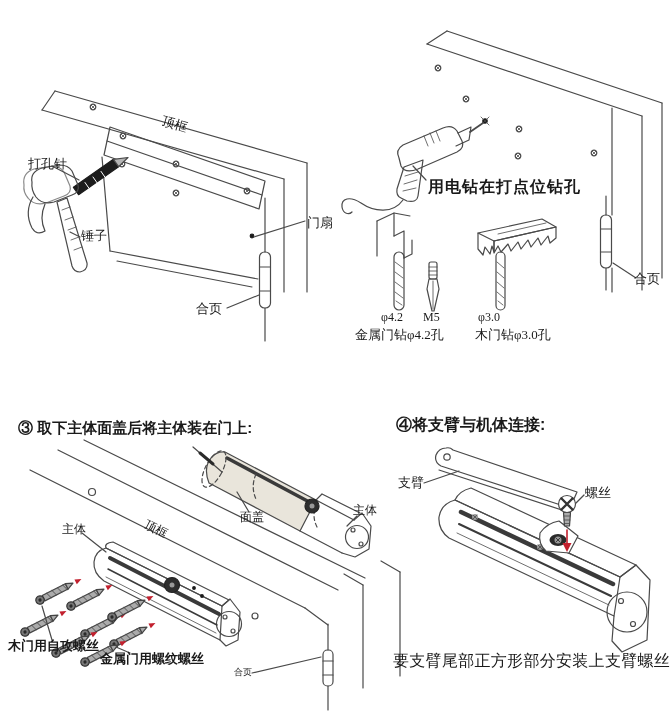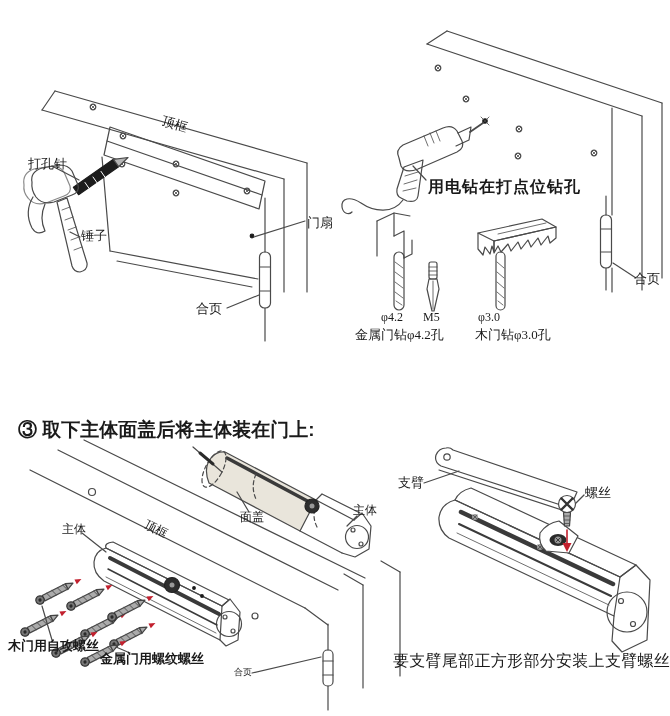--- a/index.html
+++ b/index.html
@@ -22,21 +22,21 @@
   .art .wfill{fill:#ffffff;}
   .art .ghost{stroke:#8a8a8a;}
   .art .knob{fill:#2e2e2e;stroke:#222;}
   .art .hl{fill:#999;stroke:none;}
   .art .wline{stroke:#fff;stroke-width:1;}
   .art .thin{stroke-width:0.8;}
   .art .xcross{stroke:#333;stroke-width:2.4;}
   .lbl{position:absolute;white-space:nowrap;line-height:1.1;
        font-family:"Liberation Serif","DejaVu Serif",serif;}
   .title{font-family:"Liberation Sans",sans-serif;font-weight:600;font-size:17px;letter-spacing:1.5px;}
-  .t2{font-size:19px;letter-spacing:0;}
+  .t2{font-size:15px;letter-spacing:0;}
   .t3{font-size:16px;letter-spacing:0;}
   .s13{font-size:13px;}
   .s12{font-size:12px;}
   .s11{font-size:13px;font-weight:700;}
   .s9{font-size:9px;}
   .s14b{font-size:16px;font-weight:700;letter-spacing:1px;}
   .s13b{font-size:13px;font-weight:400;}
   .cap{font-size:16px;letter-spacing:0.3px;}
   .rot16{transform:rotate(16deg);transform-origin:0 0;}
   .rot27{transform:rotate(27deg);transform-origin:0 0;}
@@ -305,17 +305,18 @@
 
 <div class="lbl title t2" style="left:18px;top:420px">③ 取下主体面盖后将主体装在门上:</div>
 <div class="lbl s12 rot27" style="left:148px;top:518px">顶框</div>
 <div class="lbl s12" style="left:62px;top:523px">主体</div>
 <div class="lbl s12" style="left:240px;top:511px">面盖</div>
 <div class="lbl s12" style="left:353px;top:504px">主体</div>
 <div class="lbl s11" style="left:8px;top:639px">木门用自攻螺丝</div>
 <div class="lbl s11" style="left:100px;top:652px">金属门用螺纹螺丝</div>
 <div class="lbl s9" style="left:234px;top:668px">合页</div>
 
+<div class="lbl title t3" style="left:396px;top:416px">④将支臂与机体连接:</div>
 <div class="lbl s13" style="left:398px;top:476px">支臂</div>
 <div class="lbl s13" style="left:585px;top:486px">螺丝</div>
 <div class="lbl cap" style="left:393px;top:652px">要支臂尾部正方形部分安装上支臂螺丝</div>
 
 </div>
 
 </body></html>

